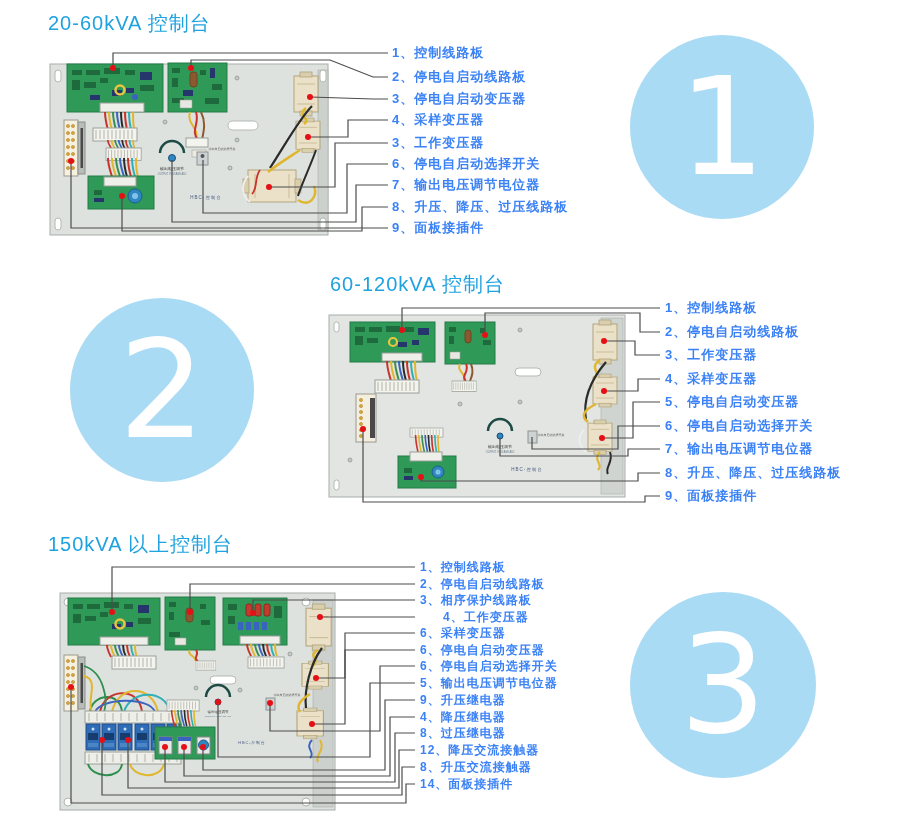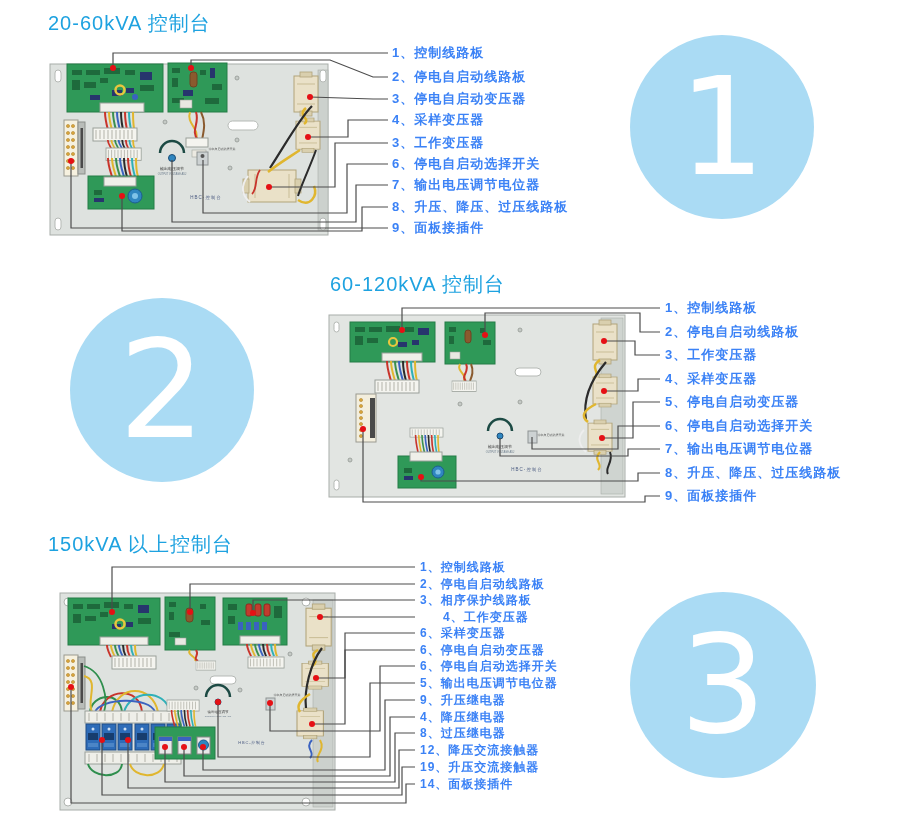--- a/index.html
+++ b/index.html
@@ -534,14 +534,14 @@
 <div class="lbl lbl-s" style="left:420px;top:593px">3、相序保护线路板</div>
 <div class="lbl lbl-s" style="left:443px;top:610px">4、工作变压器</div>
 <div class="lbl lbl-s" style="left:420px;top:626px">6、采样变压器</div>
 <div class="lbl lbl-s" style="left:420px;top:643px">6、停电自启动变压器</div>
 <div class="lbl lbl-s" style="left:420px;top:659px">6、停电自启动选择开关</div>
 <div class="lbl lbl-s" style="left:420px;top:676px">5、输出电压调节电位器</div>
 <div class="lbl lbl-s" style="left:420px;top:693px">9、升压继电器</div>
 <div class="lbl lbl-s" style="left:420px;top:710px">4、降压继电器</div>
 <div class="lbl lbl-s" style="left:420px;top:726px">8、过压继电器</div>
 <div class="lbl lbl-s" style="left:420px;top:743px">12、降压交流接触器</div>
-<div class="lbl lbl-s" style="left:420px;top:760px">19、升压交流接触器</div>
+<div class="lbl lbl-s" style="left:420px;top:760px">8、升压交流接触器</div>
 <div class="lbl lbl-s" style="left:420px;top:777px">14、面板接插件</div>
 
 </body></html>

